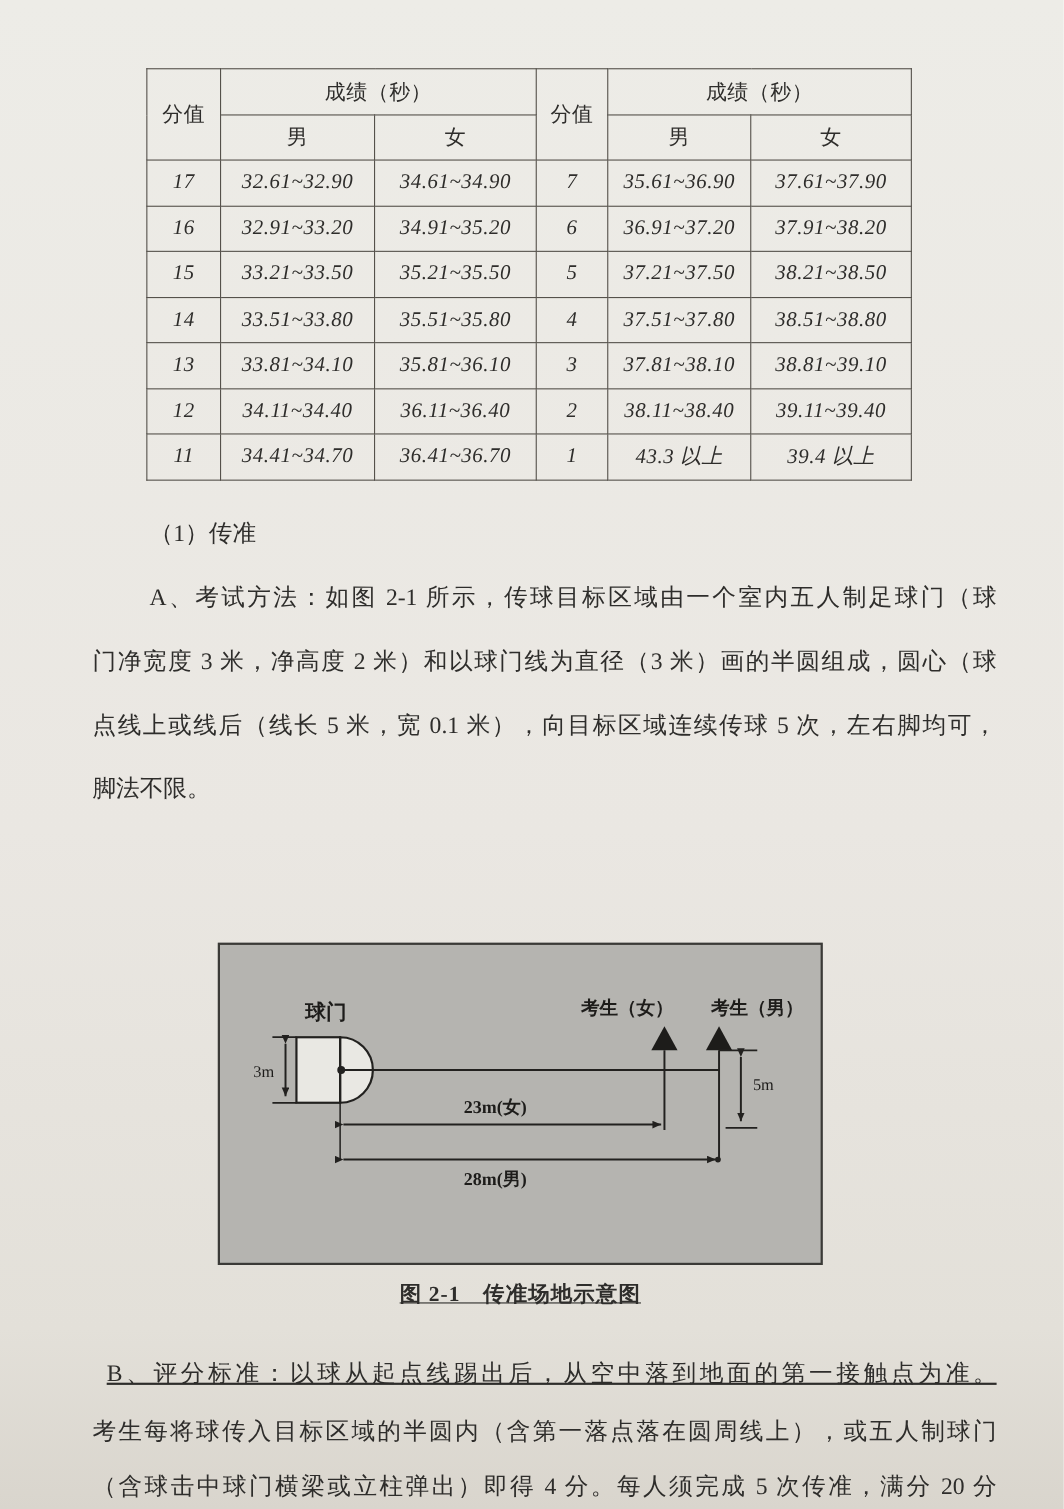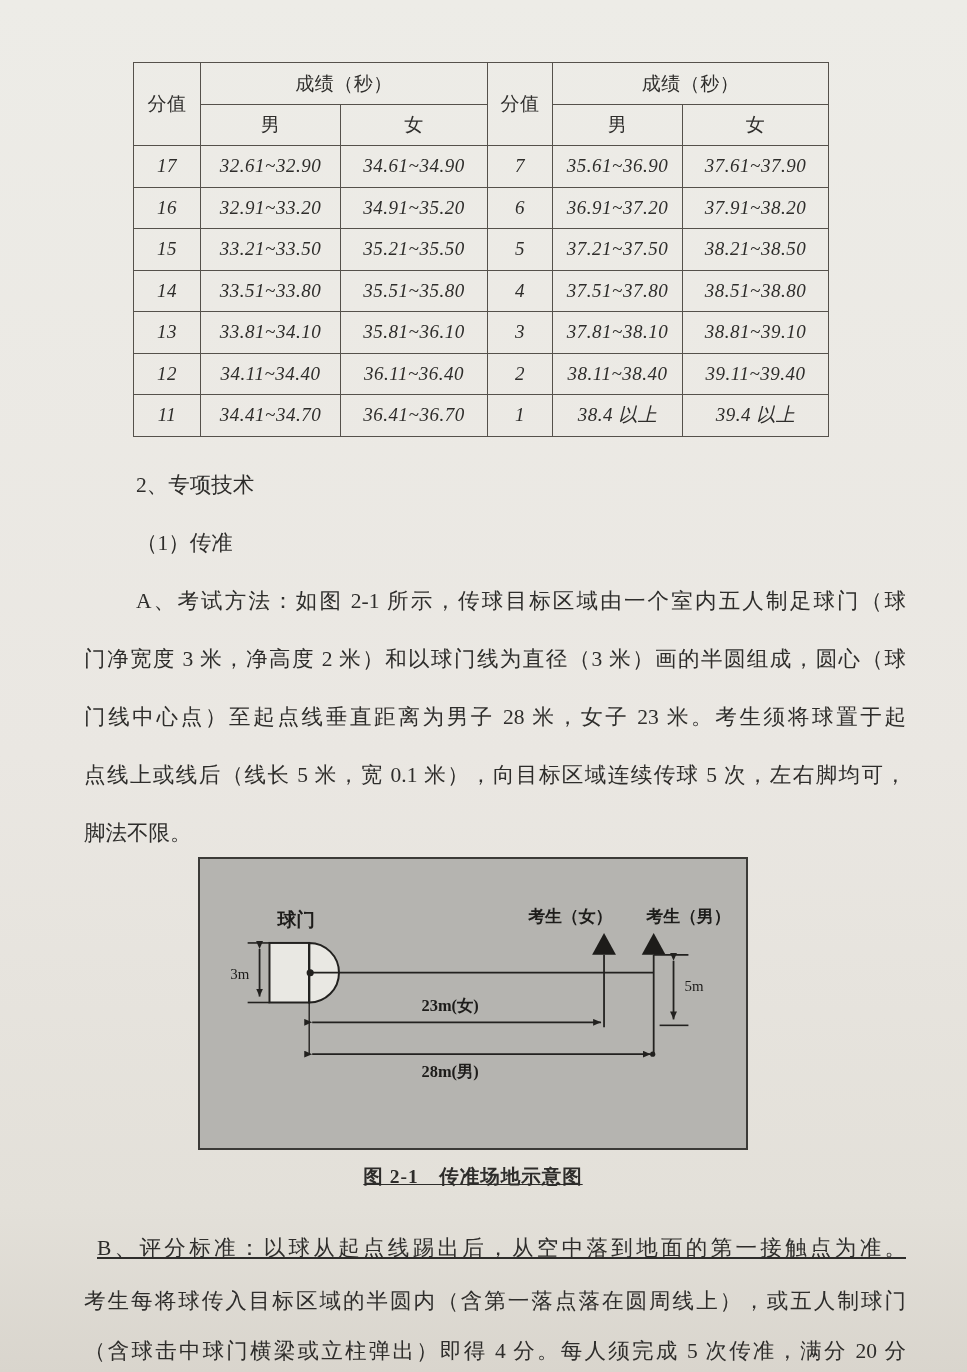--- a/index.html
+++ b/index.html
@@ -124,33 +124,31 @@
             <td>36.11~36.40</td>
             <td>2</td>
             <td>38.11~38.40</td>
             <td>39.11~39.40</td>
           </tr>
           <tr>
             <td>11</td>
             <td>34.41~34.70</td>
             <td>36.41~36.70</td>
             <td>1</td>
-            <td>38.4 以上</td>
+            <td>43.3 以上</td>
             <td>39.4 以上</td>
           </tr>
         </tbody>
     </table>
   </div>
 
   <div class="textcol" style="top:456px">
-    <div class="tline ind-52">2、专项技术</div>
     <div class="tline ind-52">（1）传准</div>
     <div class="tline fill ind-52">A、考试方法：如图 2-1 所示，传球目标区域由一个室内五人制足球门（球</div>
     <div class="tline fill">门净宽度 3 米，净高度 2 米）和以球门线为直径（3 米）画的半圆组成，圆心（球</div>
-    <div class="tline fill">门线中心点）至起点线垂直距离为男子 28 米，女子 23 米。考生须将球置于起</div>
     <div class="tline fill">点线上或线后（线长 5 米，宽 0.1 米），向目标区域连续传球 5 次，左右脚均可，</div>
     <div class="tline">脚法不限。</div>
   </div>
 
   <div class="diagram">
     <svg viewBox="0 0 550 288">
       <defs>
         <marker id="arr" markerWidth="9" markerHeight="8" refX="8" refY="3.5" orient="auto" markerUnits="userSpaceOnUse">
           <path d="M0,0 L8,3.5 L0,7 Z" fill="#22211f"></path>
         </marker>

